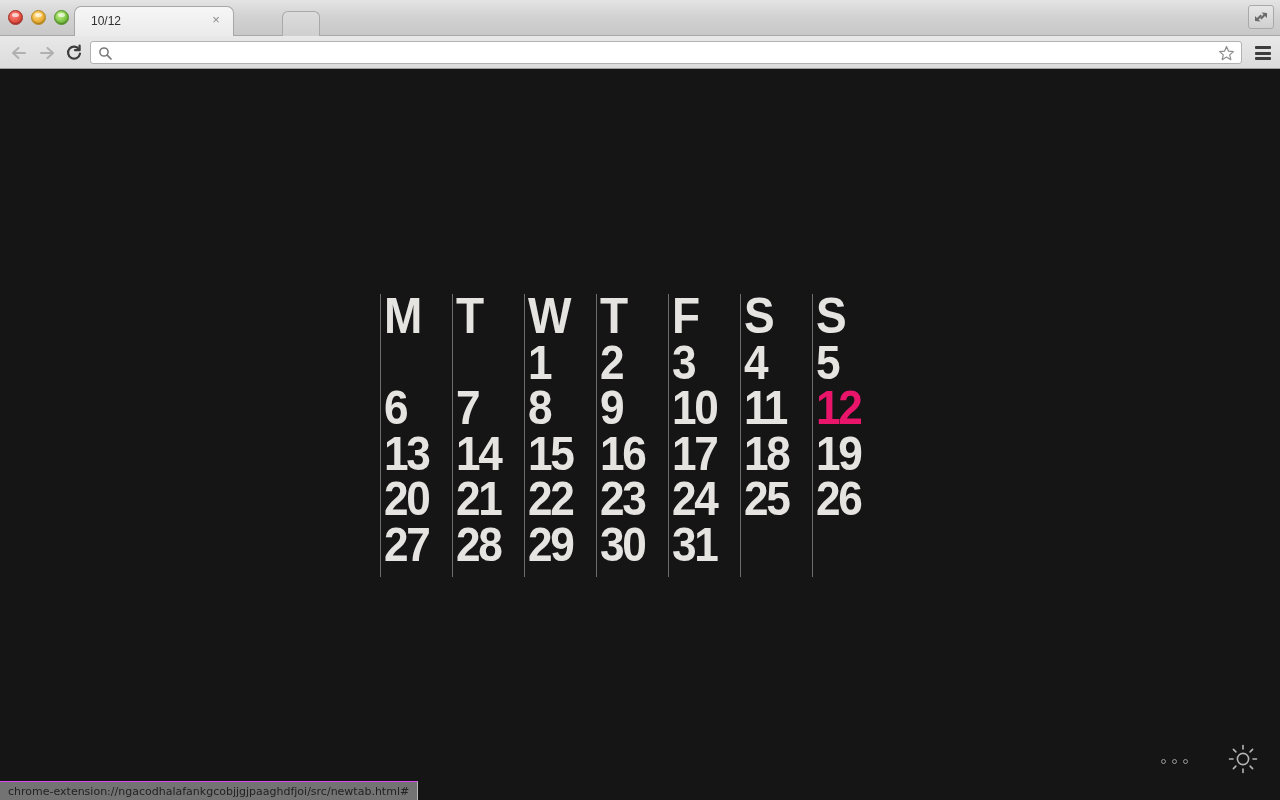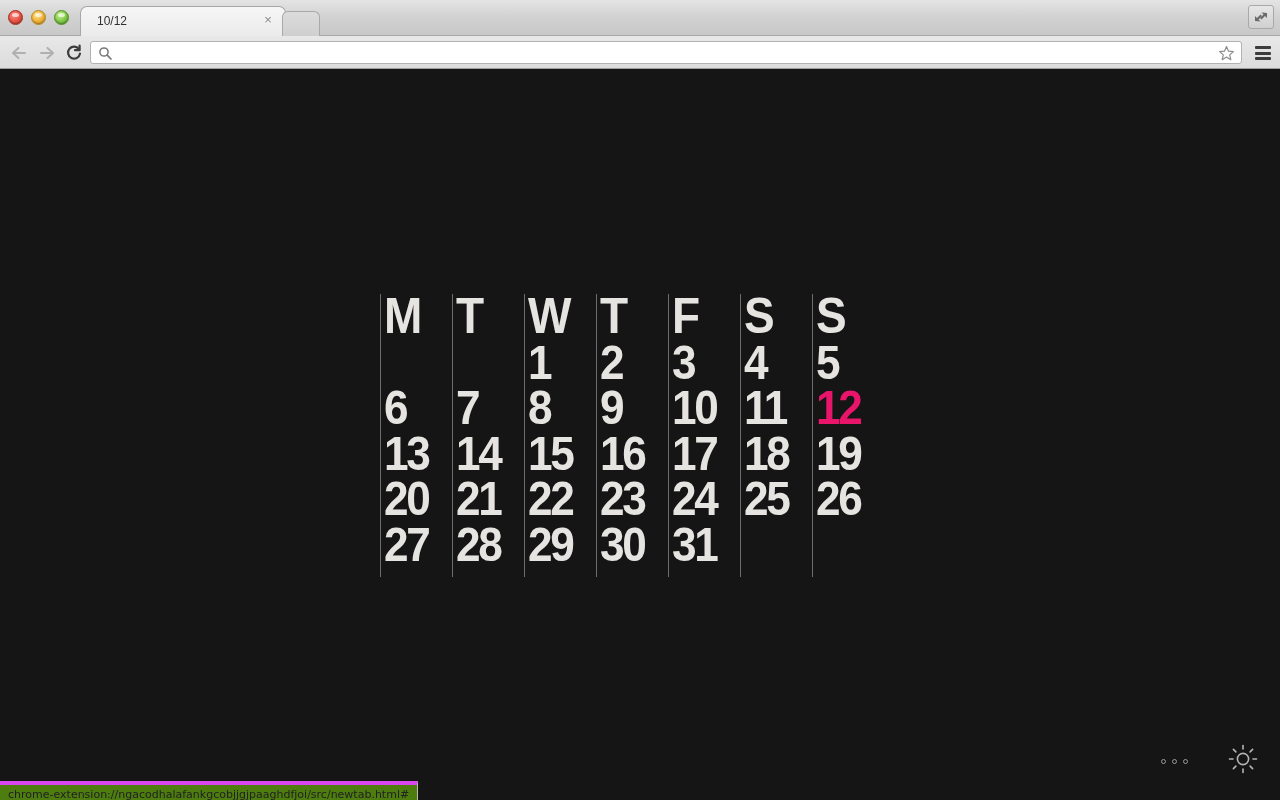--- a/index.html
+++ b/index.html
@@ -55,22 +55,22 @@
     width: 7px; height: 4px;
     border-radius: 50%;
     background: rgba(255,255,255,.65);
   }
   .tl.red    { background: radial-gradient(circle at 38% 32%, #ff8a80 0%, #e8574a 48%, #b32d22 100%); border: 1px solid #a32b20; }
   .tl.yellow { background: radial-gradient(circle at 38% 32%, #ffe08a 0%, #f0b53d 48%, #c08618 100%); border: 1px solid #b4861b; }
   .tl.green  { background: radial-gradient(circle at 38% 32%, #c7f08a 0%, #86cc4e 48%, #4f9121 100%); border: 1px solid #4e8f21; }
 
   .tab {
     position: absolute;
-    left: 80px; top: 6px;
-    width: 206px; height: 30px;
+    left: 74px; top: 6px;
+    width: 160px; height: 30px;
     background: linear-gradient(to bottom, #f6f6f6, #ebebeb);
     border: 1px solid #a7a7a7;
     border-bottom: none;
     border-radius: 7px 7px 0 0;
     box-sizing: border-box;
     padding-left: 40px;
   }
   .tab-title {
     position: absolute;
     left: 16px; top: 7px;
@@ -260,22 +260,22 @@
   }
 
   
   .status-bar {
     position: absolute;
     left: 0; bottom: 0;
     max-width: 430px;
     height: 19px;
     line-height: 19px;
     padding: 0 8px;
-    background: #4d7c0f;
-    border-top: 4px solid #d946ef;
+    background: #737373;
+    border-top: 1px solid #d946ef;
     border-right: 1px solid #b8b8b8;
     font-family: "DejaVu Sans", sans-serif;
     font-size: 11px;
     color: #222;
     white-space: nowrap;
     overflow: hidden;
     text-overflow: ellipsis;
     z-index: 30;
     box-sizing: border-box;
   }

